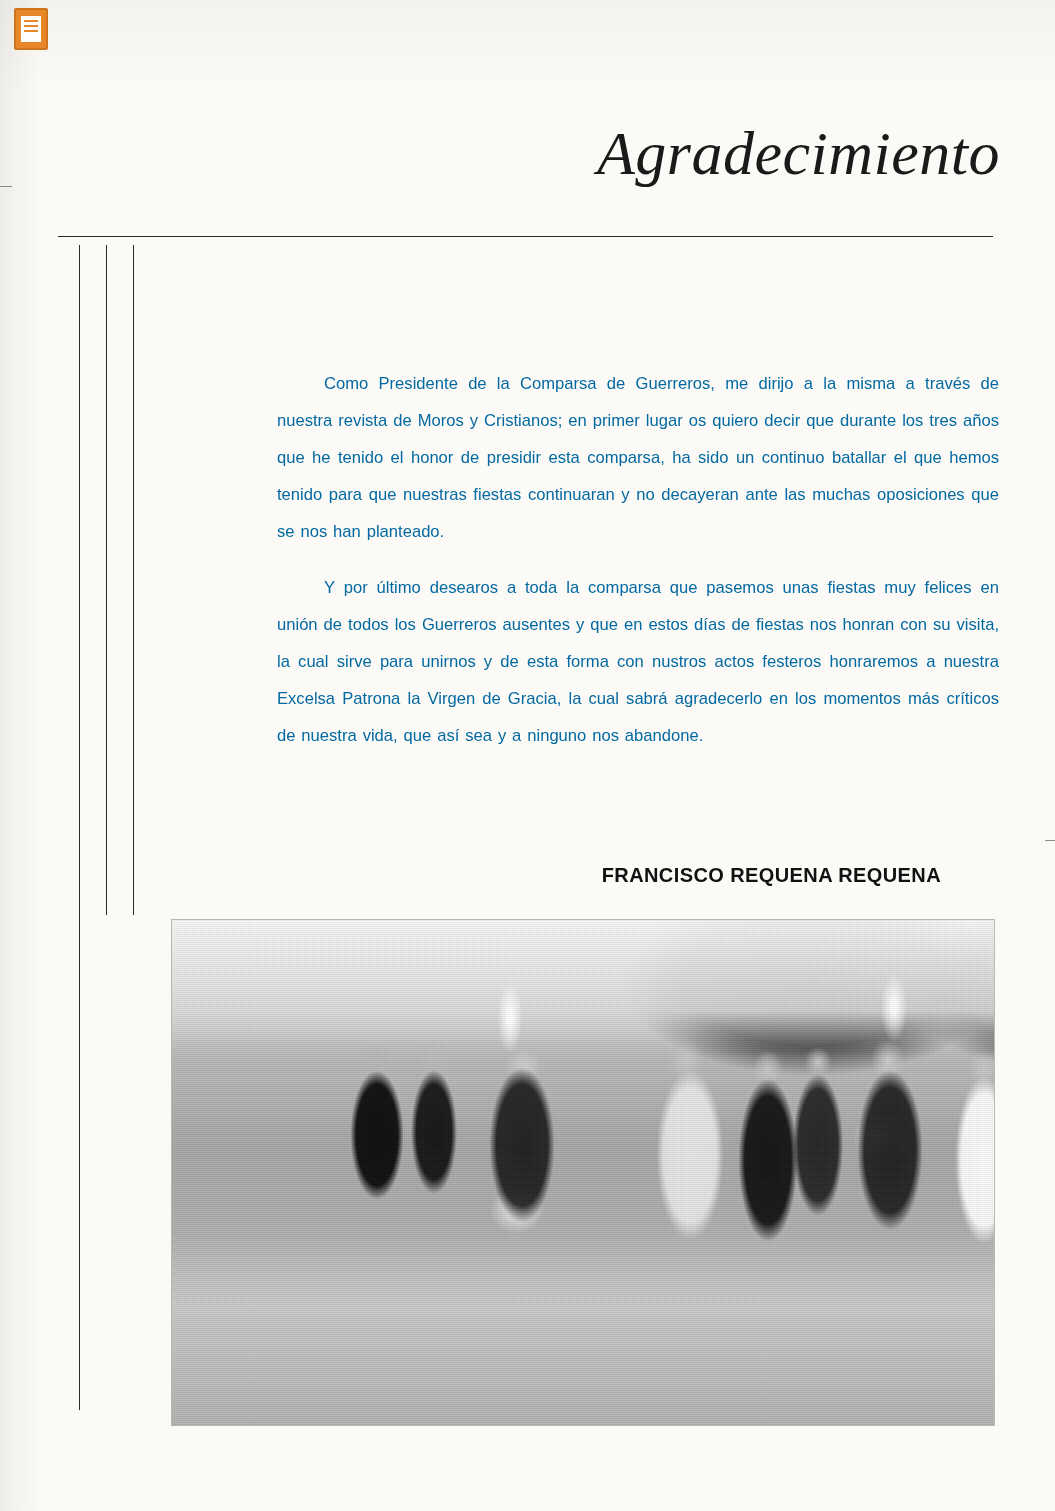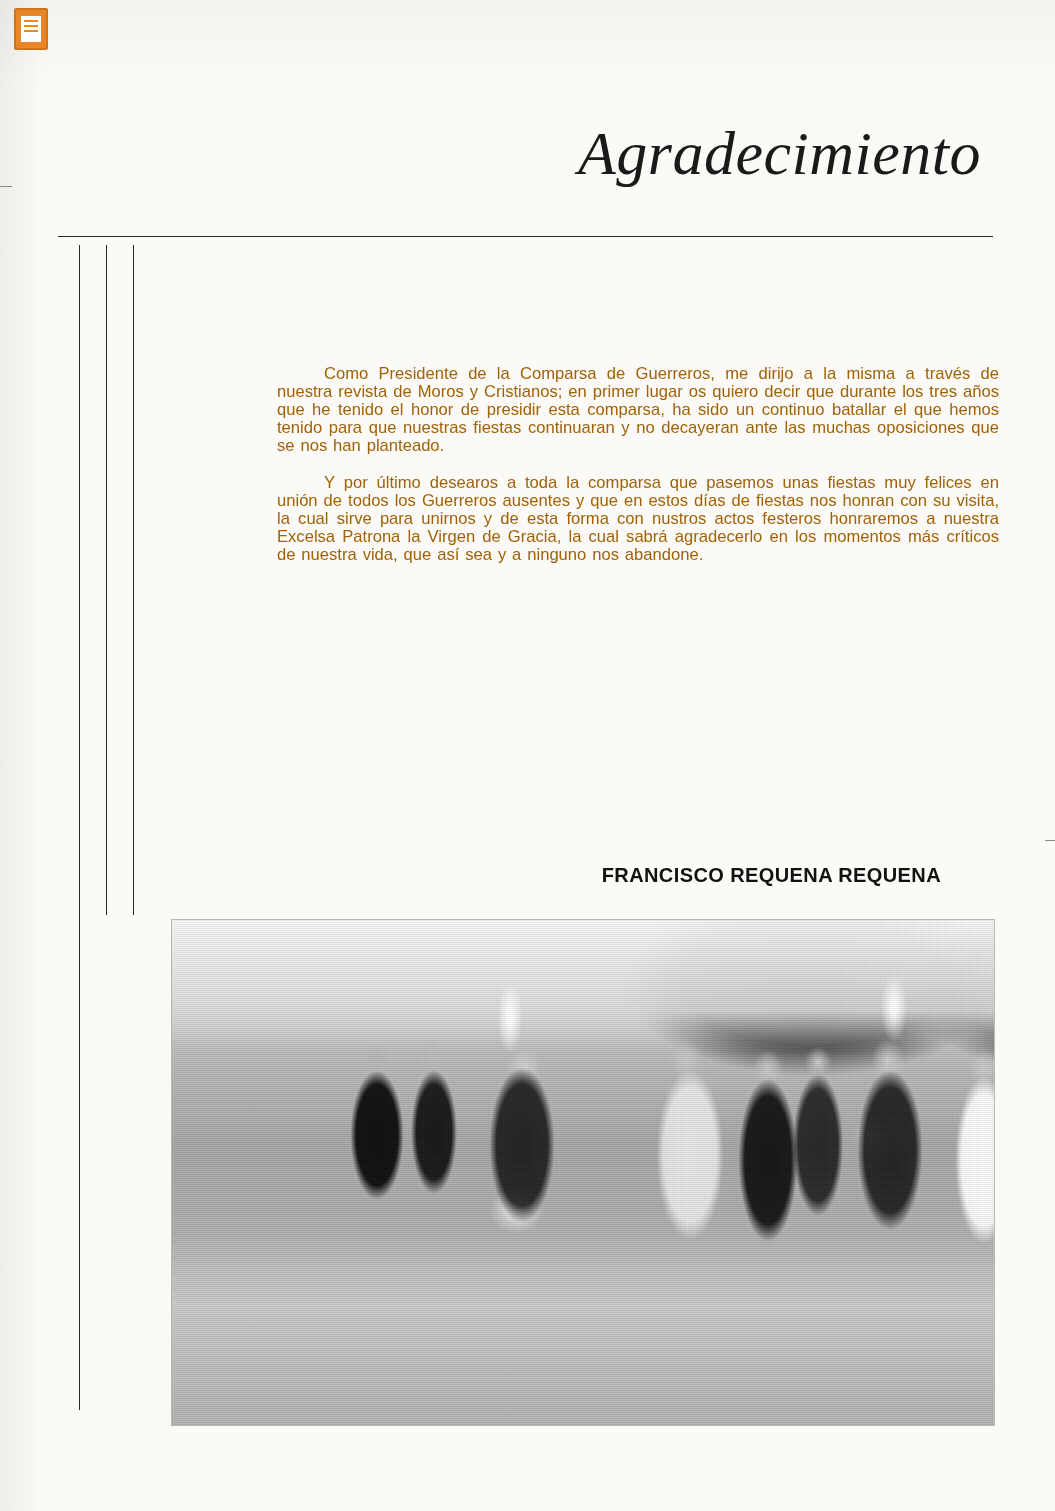--- a/index.html
+++ b/index.html
@@ -59,21 +59,21 @@
     position: absolute;
     right: 0; bottom: 0;
     width: 0; height: 0;
     border-left: 11px solid transparent;
     border-bottom: 11px solid #fff;
   }
 
   
   .title {
     position: absolute;
-    right: 74px;
+    right: 55px;
     top: 118px;
     font-family: "Liberation Serif", serif;
     font-style: italic;
     font-size: 62px;
     color: #1a1a1a;
     letter-spacing: 0.5px;
     white-space: nowrap;
   }
 
   .title-rule {
@@ -96,22 +96,22 @@
   .vrule.c { left: 133px; top: 245px; height: 670px; }
 
   
   .article {
     position: absolute;
     left: 277px;
     top: 365px;
     width: 722px;
     font-family: "Liberation Sans", sans-serif;
     font-size: 16.6px;
-    line-height: 18px;
-    color: #a16207;
+    line-height: 37px;
+    color: #0369a1;
     text-align: justify;
   }
   .article p {
     margin: 0 0 19px 0;
     text-indent: 47px;
     word-spacing: 1.3px;
   }
   .article p:last-of-type { margin-bottom: 12px; }
 
   .signature {

